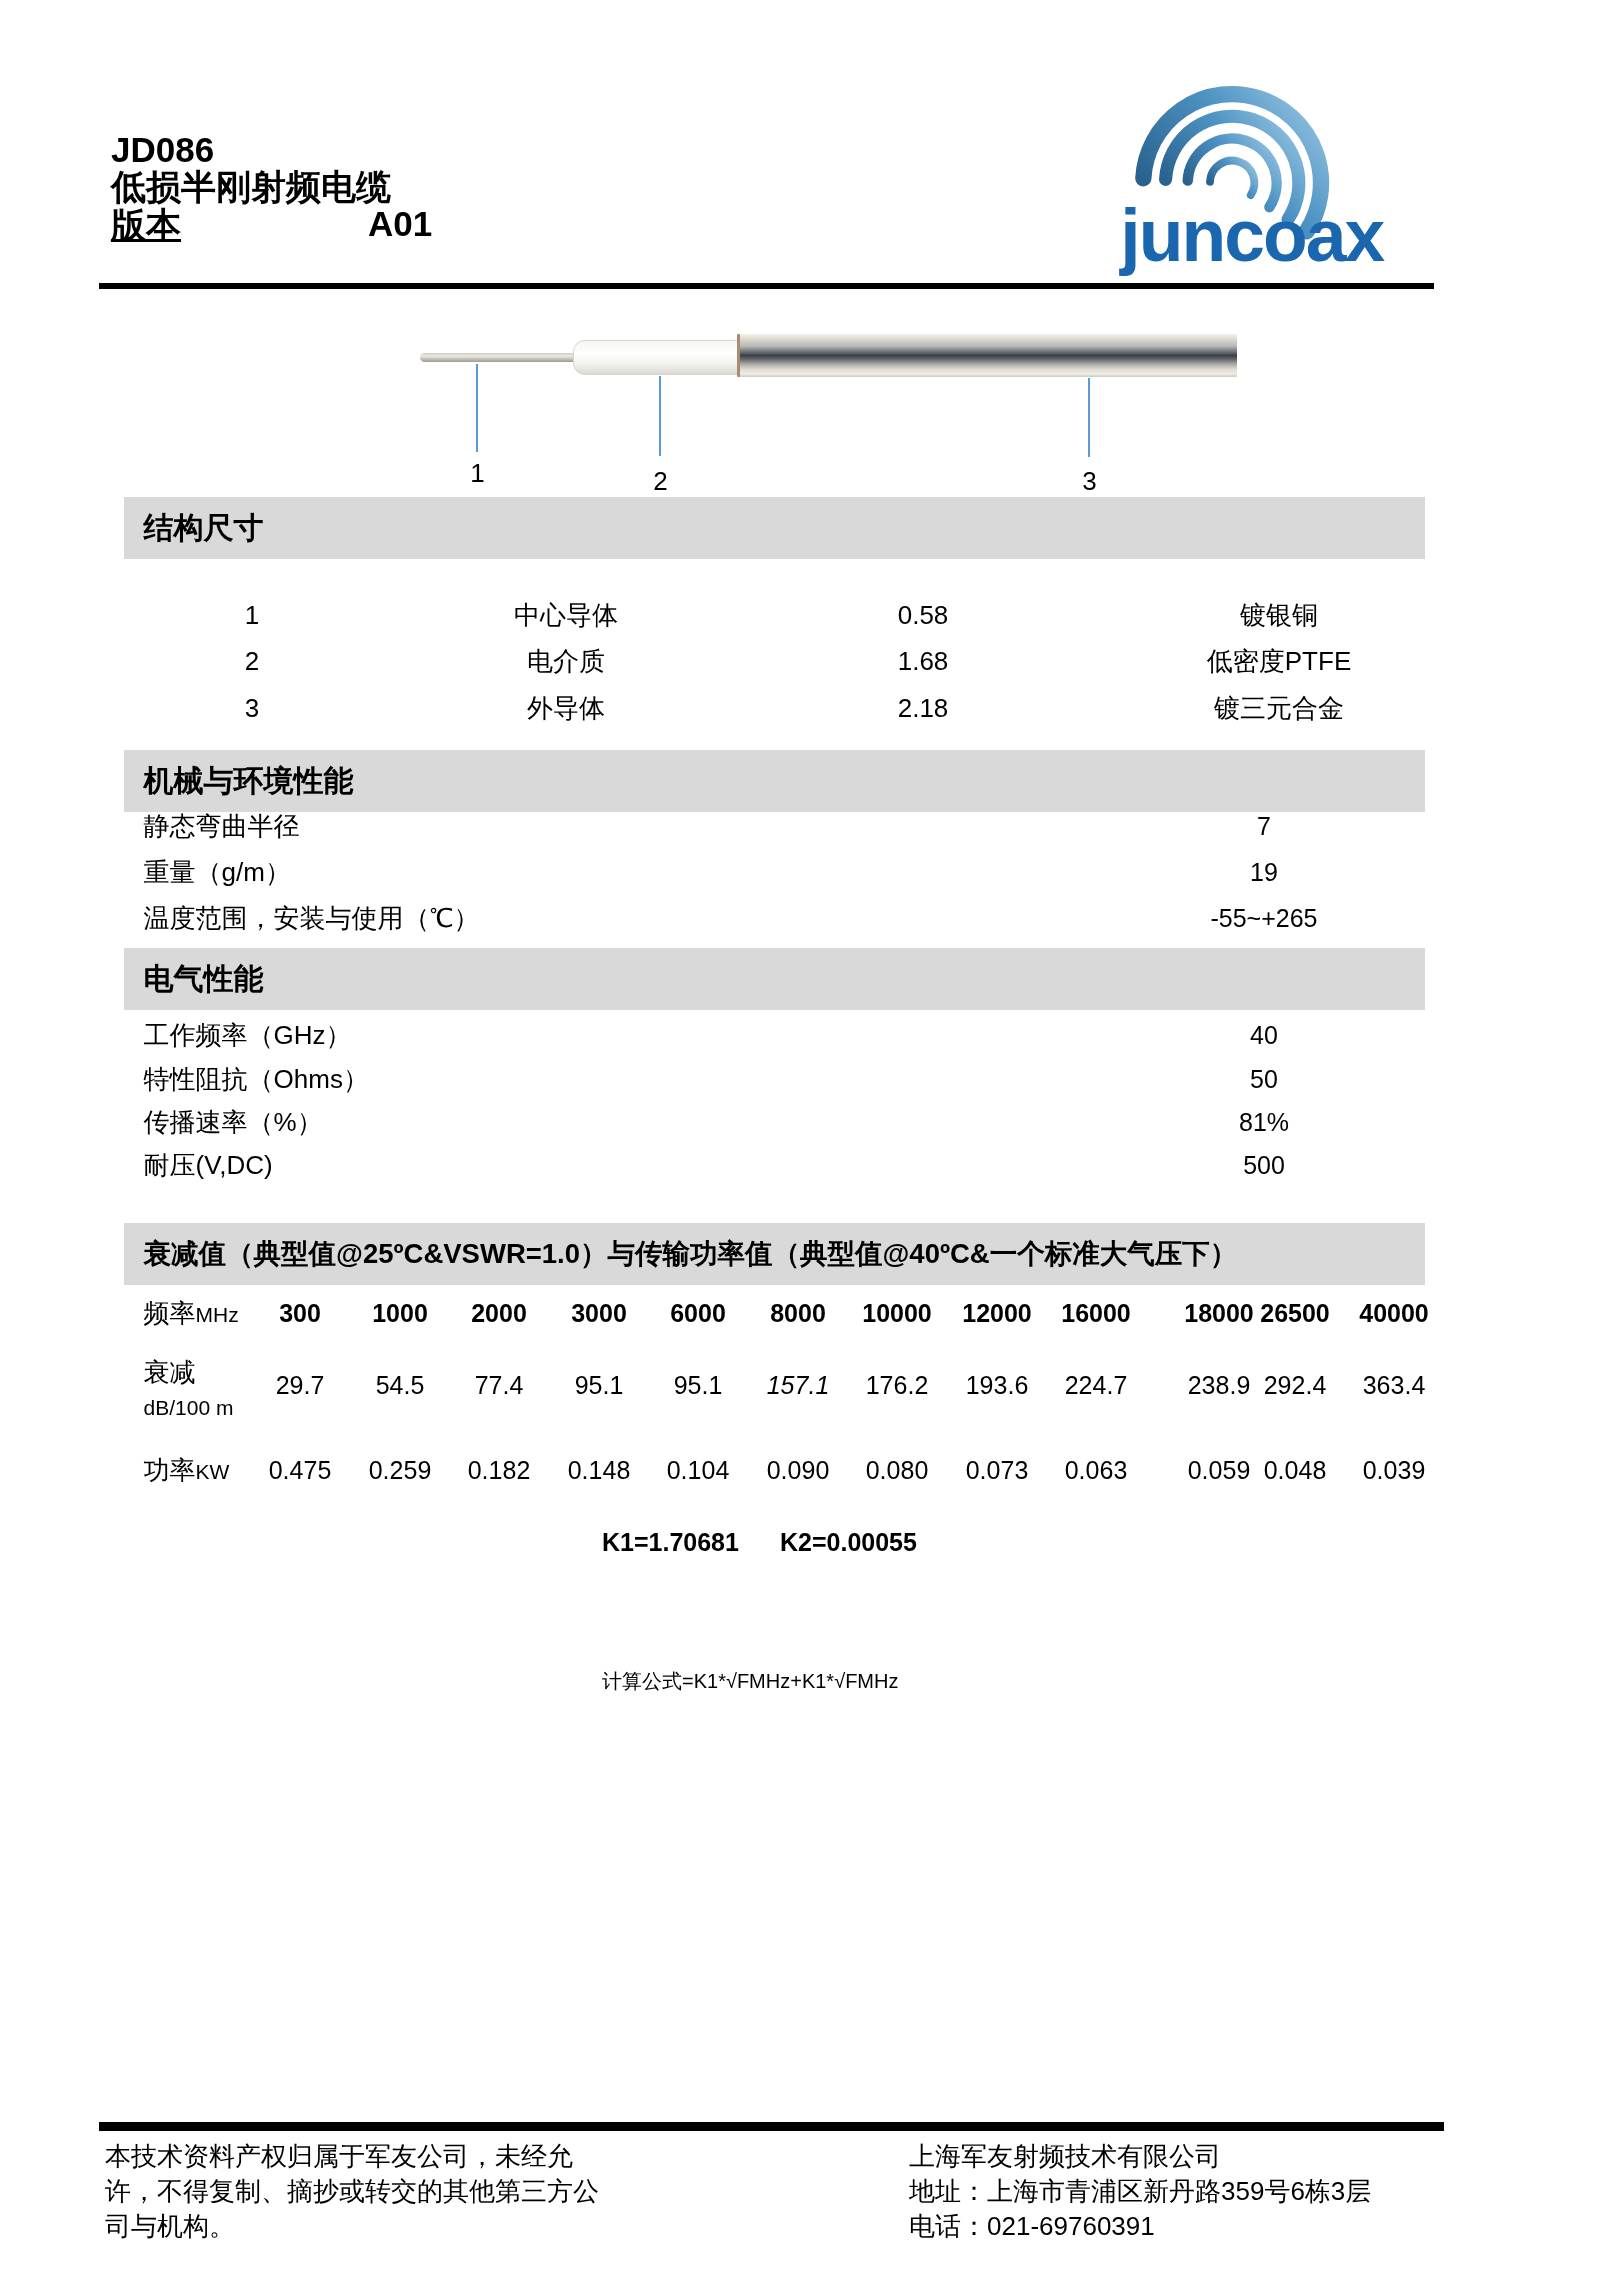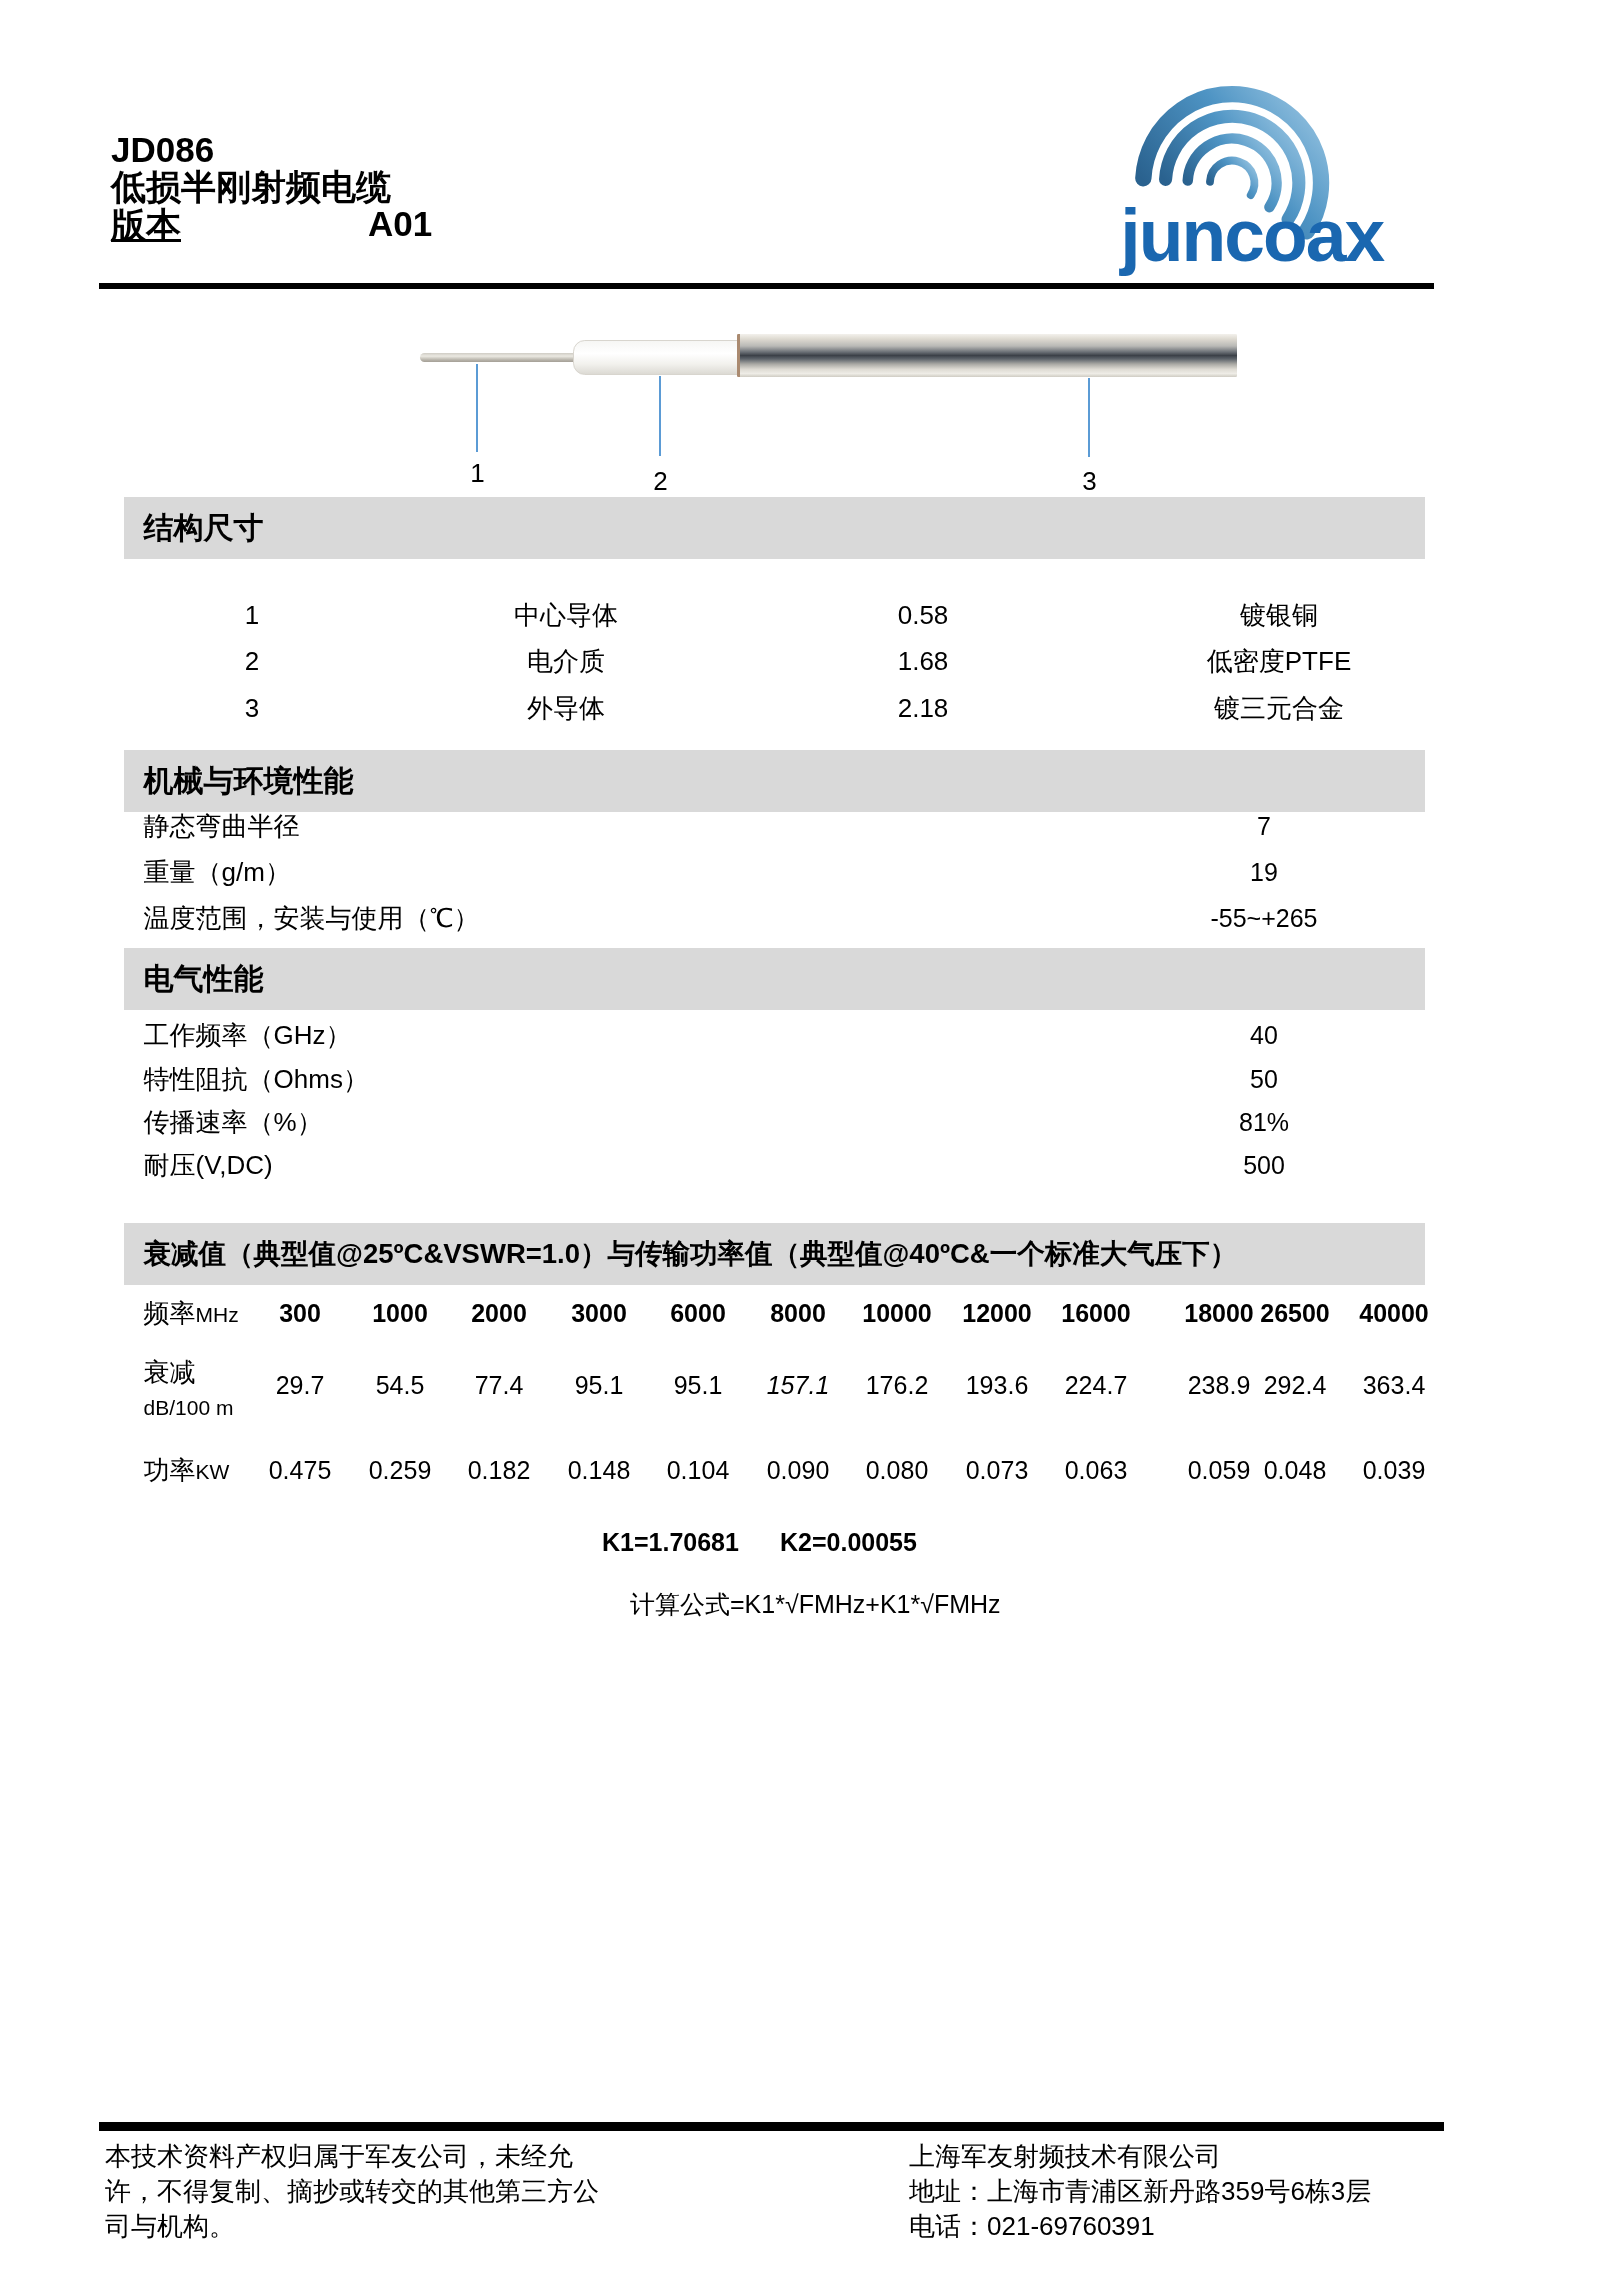--- a/index.html
+++ b/index.html
@@ -195,21 +195,21 @@
     <span class="cell num ac6">0.080</span>
     <span class="cell num ac7">0.073</span>
     <span class="cell num ac8">0.063</span>
     <span class="cell num ac9">0.059</span>
     <span class="cell num ac10">0.048</span>
     <span class="cell num ac11">0.039</span>
   </div>
 
   <div class="abs nowrap" style="left:602px;top:1528px;font-size:25px;font-weight:bold;">K1=1.70681</div>
   <div class="abs nowrap" style="left:780px;top:1528px;font-size:25px;font-weight:bold;">K2=0.00055</div>
-  <div class="abs nowrap" style="left:602px;top:1588px;font-size:25px;margin-left:28px;">计算公式=K1*√FMHz+K1*√FMHz</div>
+  <div class="abs nowrap" style="left:602px;top:1668px;font-size:20px;">计算公式=K1*√FMHz+K1*√FMHz</div>
 
   <div class="foot-rule"></div>
 
   <div class="foot-block" style="left:105px;">
     <div>本技术资料产权归属于军友公司，未经允</div>
     <div>许，不得复制、摘抄或转交的其他第三方公</div>
     <div>司与机构。</div>
   </div>
 
   <div class="foot-block" style="left:909px;">

